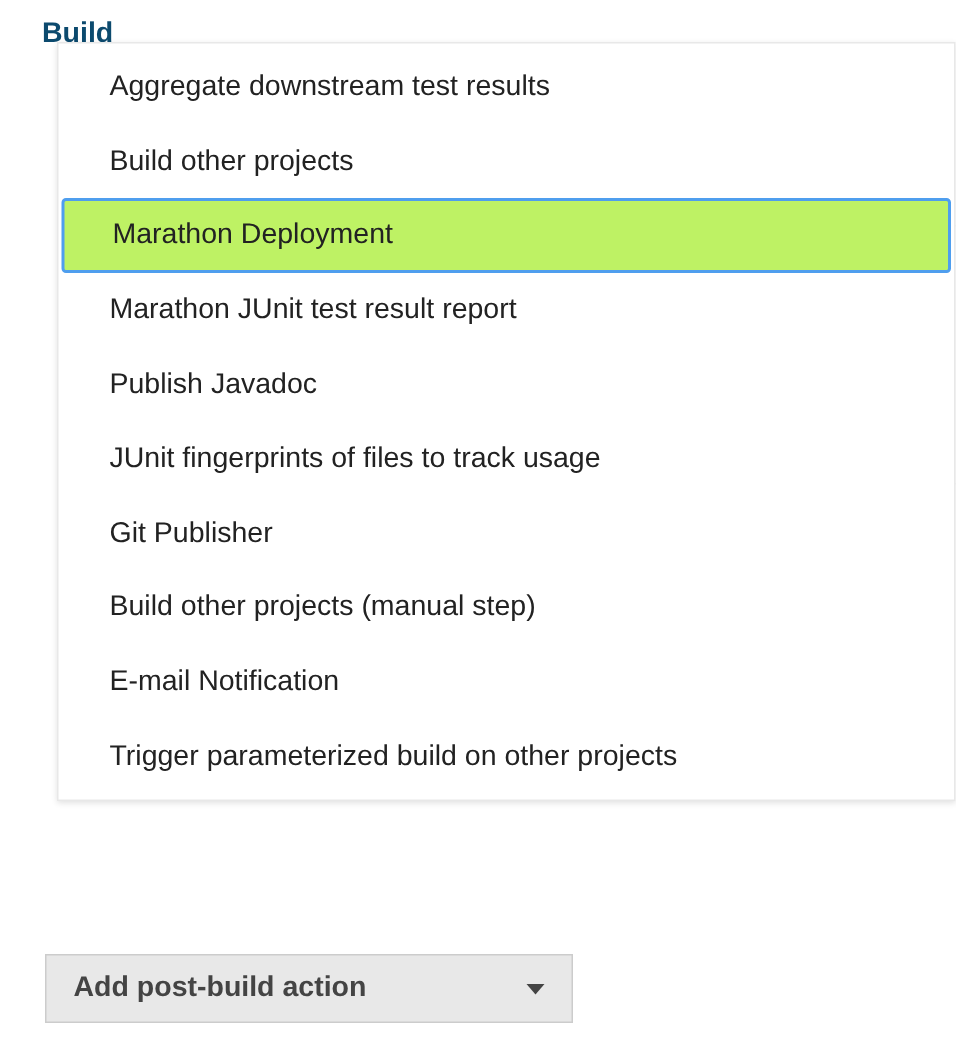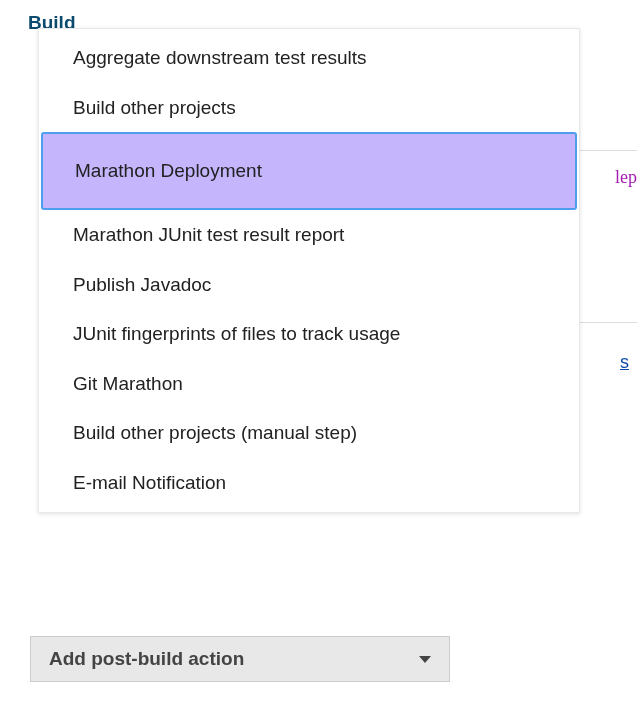--- a/index.html
+++ b/index.html
@@ -40,45 +40,45 @@
       top: 352px;
       right: 8px;
       color: #0d4aa6;
       font-size: 18px;
       text-decoration: underline;
     }
     .dropdown-panel {
       position: absolute;
       top: 28px;
       left: 38px;
-      width: 542px;
+      width: 599px;
       background: #ffffff;
       border: 1px solid #e8e8e8;
       box-shadow: 0 1px 4px rgba(0,0,0,0.12);
       padding: 4px 0;
     }
     .dropdown-item {
       padding: 12px 34px;
       font-size: 19px;
       color: #222;
       cursor: pointer;
       line-height: 1.35;
     }
     .dropdown-item.selected {
-      background: #c4b5fd;
+      background: #bef264;
       border: 2px solid #4f9eee;
       border-radius: 3px;
       margin: 0 2px;
-      padding: 24px 32px;
+      padding: 10px 32px;
     }
     .add-button {
       position: absolute;
       left: 30px;
       top: 636px;
-      width: 420px;
+      width: 352px;
       height: 46px;
       background: #e8e8e8;
       border: 1px solid #ccc;
       display: flex;
       align-items: center;
       padding: 0 18px;
       font-size: 19px;
       font-weight: 700;
       color: #444;
       cursor: pointer;
@@ -103,21 +103,22 @@
   <a class="link-under">s</a>
 </div>
 
 <div class="dropdown-panel" id="dropdown-panel">
     <div class="dropdown-item">Aggregate downstream test results</div>
     <div class="dropdown-item">Build other projects</div>
     <div class="dropdown-item selected">Marathon Deployment</div>
     <div class="dropdown-item">Marathon JUnit test result report</div>
     <div class="dropdown-item">Publish Javadoc</div>
     <div class="dropdown-item">JUnit fingerprints of files to track usage</div>
-    <div class="dropdown-item">Git Marathon</div>
+    <div class="dropdown-item">Git Publisher</div>
     <div class="dropdown-item">Build other projects (manual step)</div>
     <div class="dropdown-item">E-mail Notification</div>
+    <div class="dropdown-item">Trigger parameterized build on other projects</div>
   </div>
 
 <div class="add-button">
   <span>Add post-build action</span>
   <span class="caret"></span>
 </div>
 
 </body></html>

